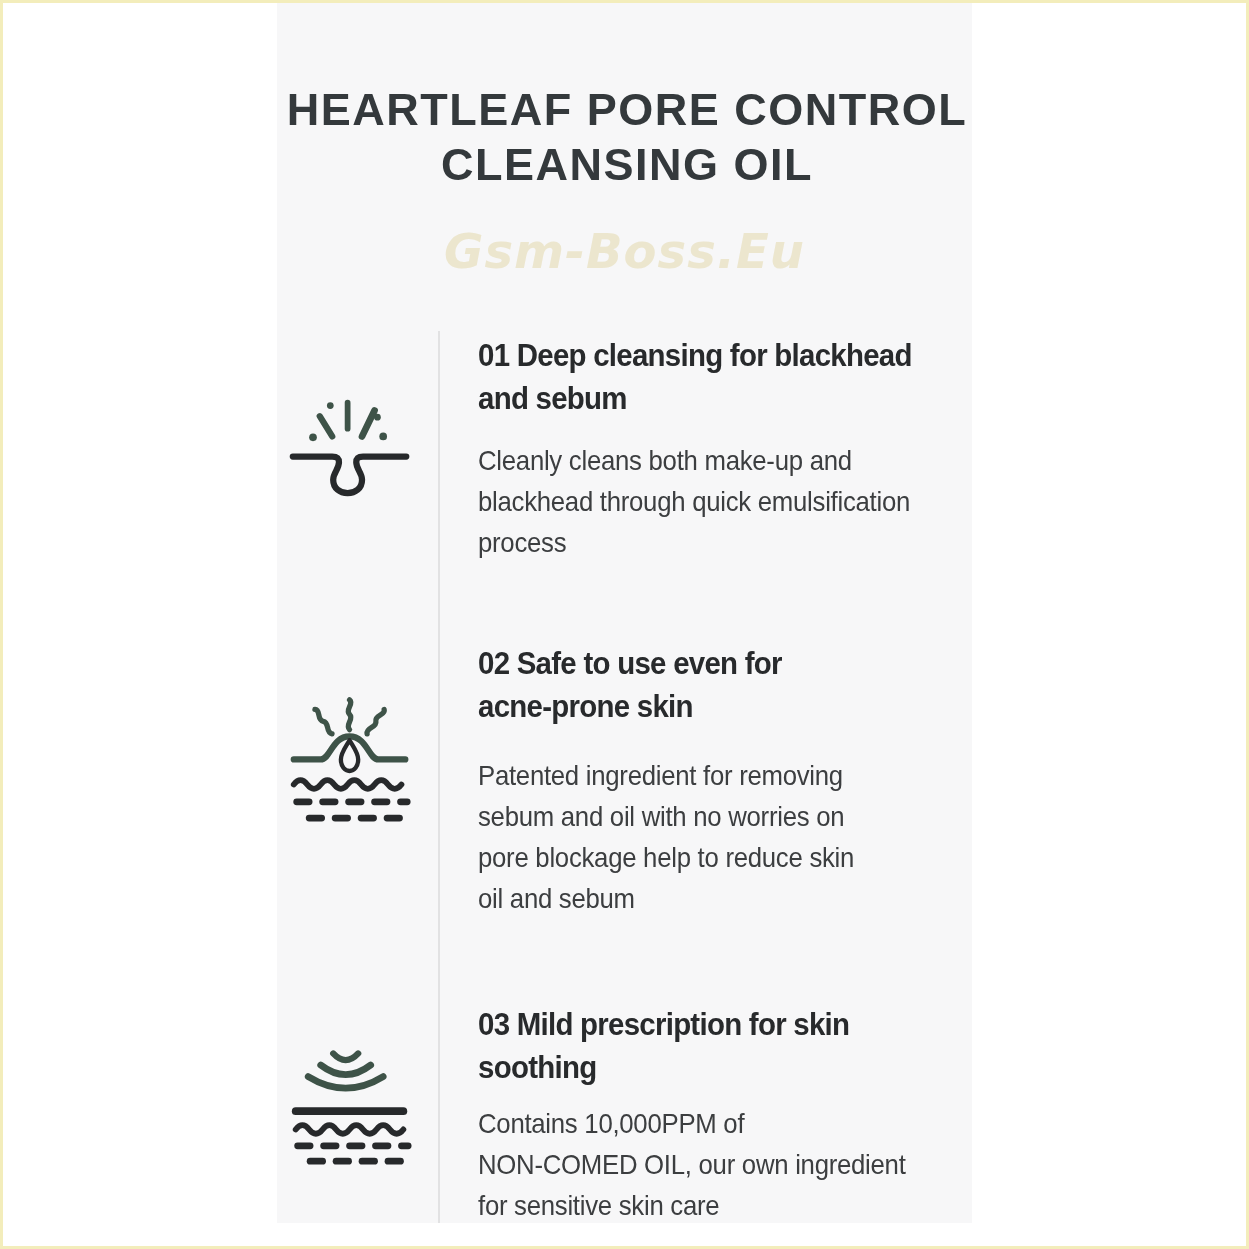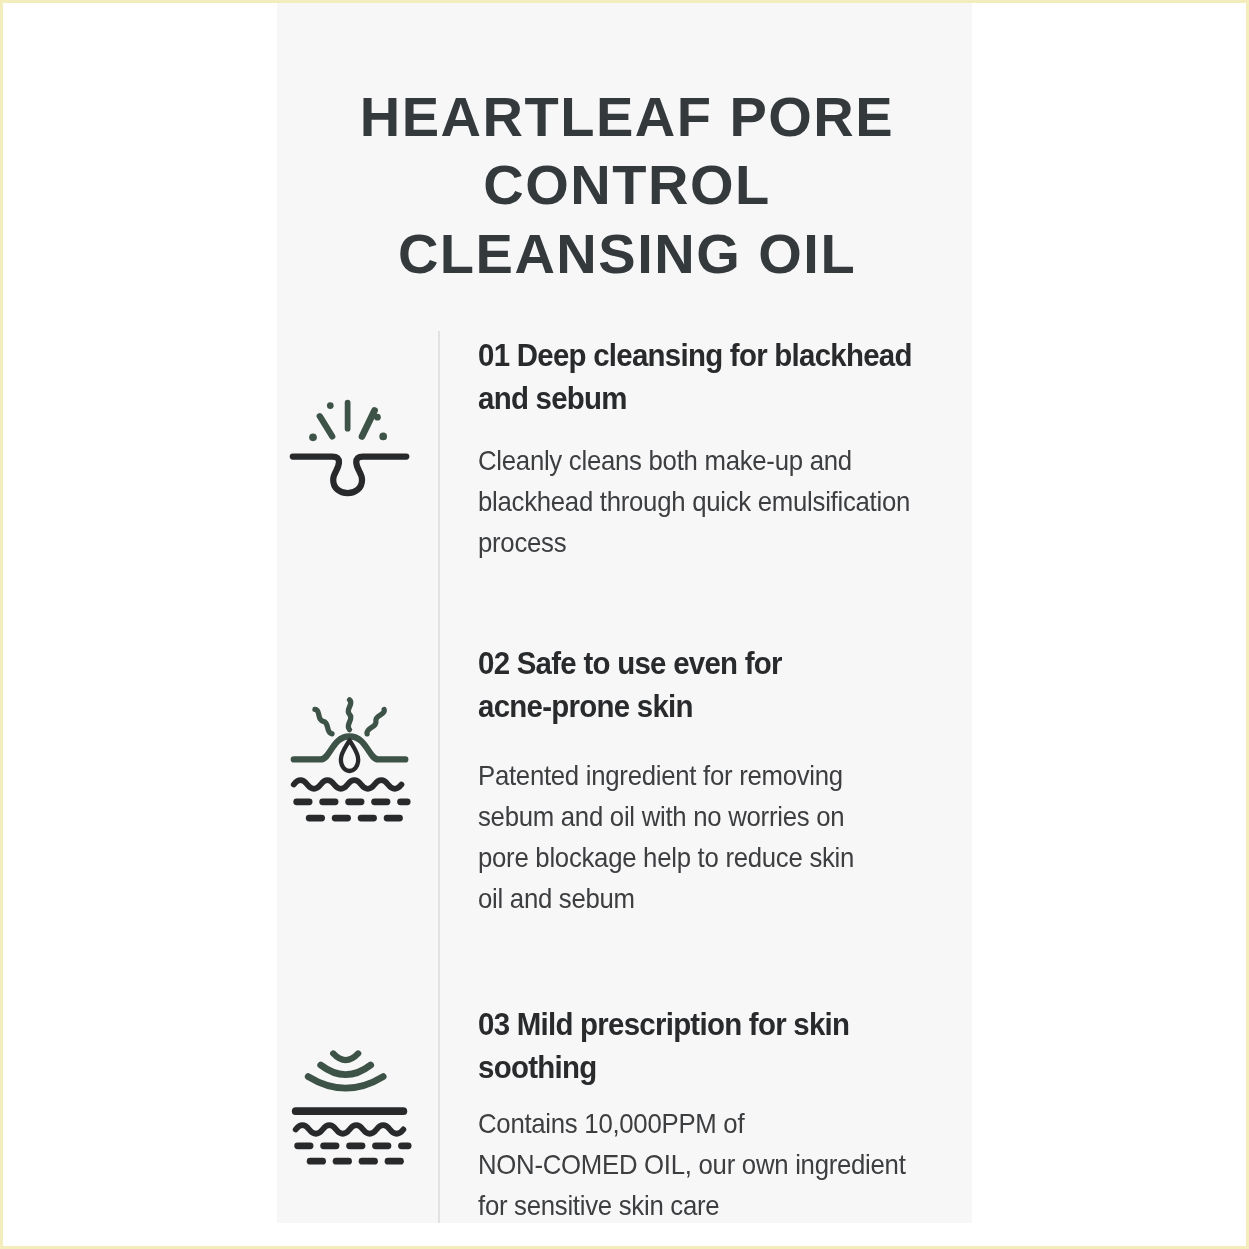--- a/index.html
+++ b/index.html
@@ -20,21 +20,21 @@
   }
   .kicker {
     position:absolute; left:0; top:21px; width:100%;
     text-align:center;
     font-size:25px; font-weight:400; letter-spacing:1.5px;
     color:#414c47;
   }
   .title {
     position:absolute; left:-10px; top:80px; width:720px; margin:0;
     text-align:center; white-space:pre-line;
-    font-size:56px; line-height:1.22; font-weight:700; letter-spacing:1.5px;
+    font-size:45px; line-height:1.22; font-weight:700; letter-spacing:1.5px;
     color:#34393c;
   }
   .watermark {
     position:absolute; left:0; top:220px; width:100%;
     text-align:center;
     font-family:"DejaVu Sans", sans-serif;
     font-style:italic; font-weight:700;
     font-size:48px; letter-spacing:1px;
     color:#ece6ce;
   }
@@ -69,20 +69,21 @@
   .b-3 { top:1100px; }
 </style>
 </head>
 <body>
 
 <div class="page">
   <div class="panel">
 
     <h1 class="title">HEARTLEAF PORE CONTROL
 CLEANSING OIL</h1>
+    <div class="watermark">Gsm-Boss.Eu</div>
 
     <div class="divider"></div>
 
     <div class="icon icon-1">
       <svg viewBox="0 0 130 115" width="125" xmlns="http://www.w3.org/2000/svg">
         <g stroke="#3e5348" stroke-width="6" stroke-linecap="round" fill="#3e5348">
           <line x1="62" y1="7" x2="62" y2="34"></line>
           <line x1="33" y1="21" x2="46" y2="42" stroke-width="6.5"></line>
           <line x1="90" y1="15" x2="77" y2="42" stroke-width="7"></line>
           <circle cx="26" cy="43" r="4" stroke="none"></circle>

